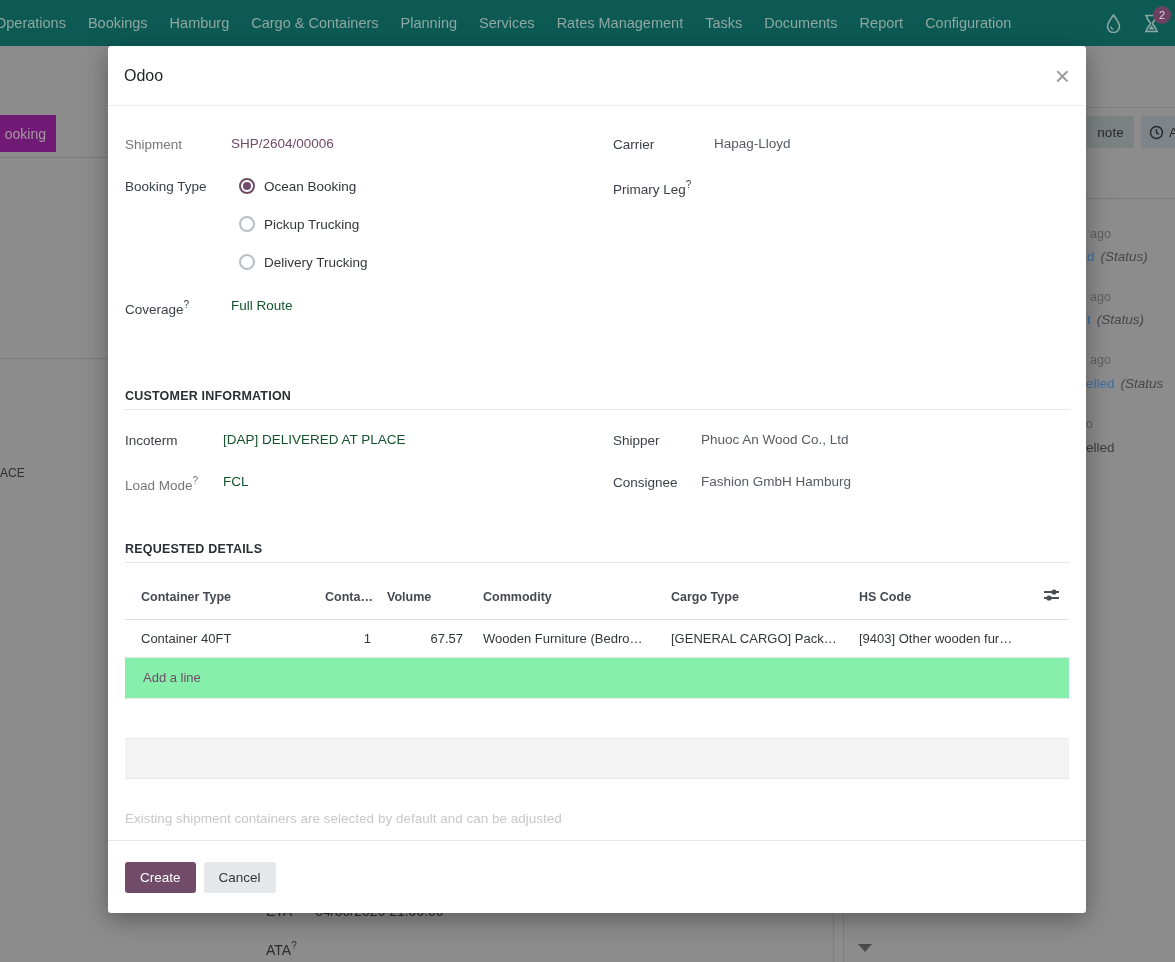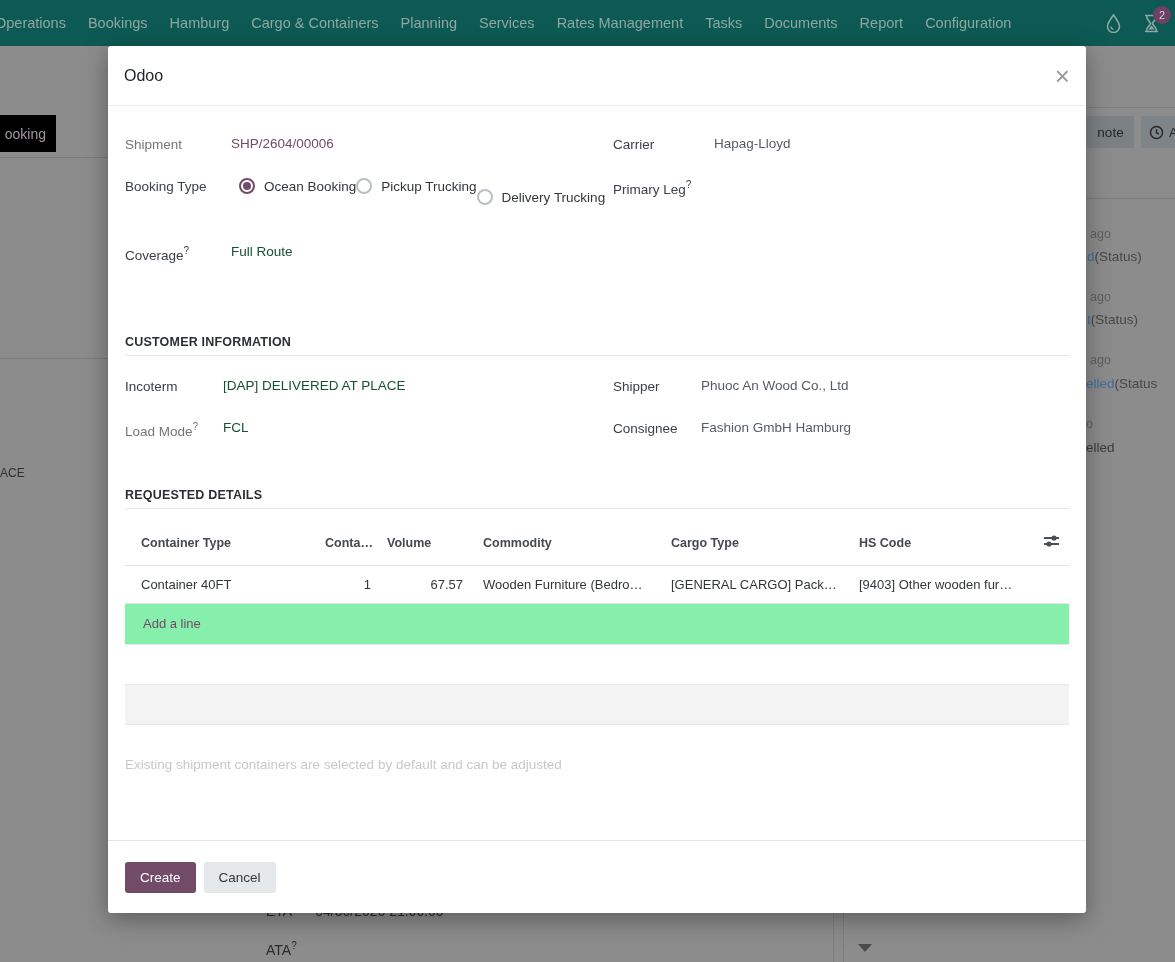--- a/index.html
+++ b/index.html
@@ -28,21 +28,21 @@
   .sys-icon { position:relative; width:20px; height:20px; display:flex; align-items:center; justify-content:center; cursor:pointer; }
   .badge {
     position:absolute; top:-7px; right:-10px; min-width:18px; height:18px;
     background:#6d4163; color:#ddd0d9; border-radius:50%;
     font-size:11px; line-height:18px; text-align:center;
   }
 
   
   .bg { position:absolute; z-index:1; }
   .bg-left-btn {
-    left:0; top:115px; width:56px; height:37px; background:#000000;
+    left:0; top:115px; width:56px; height:37px; background:#701a75;
     color:#a598a1; font-size:14px; display:flex; align-items:center;
     justify-content:flex-end; padding-right:10px;
   }
   .bg-hline { height:1px; background:#7b7b7b; }
   .bg-ace { left:0; top:466px; font-size:12px; color:#303030; }
   .bg-eta { left:266px; top:903px; font-size:14px; color:#2b2b2b; display:flex; gap:23px; }
   .bg-ata { left:266px; top:940px; font-size:14px; color:#2b2b2b; }
   .sup { font-size:10px; vertical-align:super; color:inherit; }
   .bg-vline { width:1px; background:#7e7e7e; top:895px; bottom:0; }
   .scroll-arrow {
@@ -56,21 +56,21 @@
     justify-content:center; border-radius:2px; cursor:pointer;
   }
   .bg-act-btn {
     left:1141px; top:116px; width:42px; height:32px; background:#7f8488;
     color:#26292b; font-size:13.5px; display:flex; align-items:center;
     gap:5px; padding-left:8px; border-radius:2px; cursor:pointer;
   }
   .frag-time { font-size:12.5px; color:#5f5f5f; }
   .frag-line { font-size:13.5px; white-space:nowrap; }
   .frag-link { color:#3d6fa3; cursor:pointer; }
-  .frag-status { color:#474747; }
+  .frag-status { color:#474747; font-style:italic; margin-left:6px; }
   .frag-dark { color:#3c3c3c; }
 
   
   .modal {
     position:absolute; left:108px; top:46px; width:978px; height:867px;
     background:#fff; z-index:10; border-radius:3px;
     box-shadow:0 6px 24px rgba(0,0,0,.35);
     display:flex; flex-direction:column;
   }
   .modal-header {
@@ -88,21 +88,21 @@
   .col-left { width:488px; flex:none; }
   .col-right { flex:1; }
   .frow { display:flex; align-items:flex-start; margin-bottom:26px; }
   .flabel { width:106px; flex:none; font-size:13.5px; color:#3b4148; padding-top:1px; }
   .flabel.muted { color:#767676; }
   .col-right .flabel { width:101px; }
   .fvalue { font-size:13.5px; color:#14532d; }
   .fvalue.gray { color:#565c64; }
   .link { color:#714B67; cursor:pointer; }
 
-  .radio-group { display:flex; flex-direction:row; }
+  .radio-group { display:flex; flex-direction:column; }
   .radio-row { display:flex; align-items:center; margin-bottom:22px; cursor:pointer; }
   .radio-row:last-child { margin-bottom:0; }
   .radio {
     width:16px; height:16px; border-radius:50%; border:2px solid #b8bfc6;
     margin-right:9px; flex:none; background:#fff; position:relative;
   }
   .radio.selected { border-color:#714B67; }
   .radio.selected::after {
     content:""; position:absolute; left:2px; top:2px; width:8px; height:8px;
     border-radius:50%; background:#714B67;

